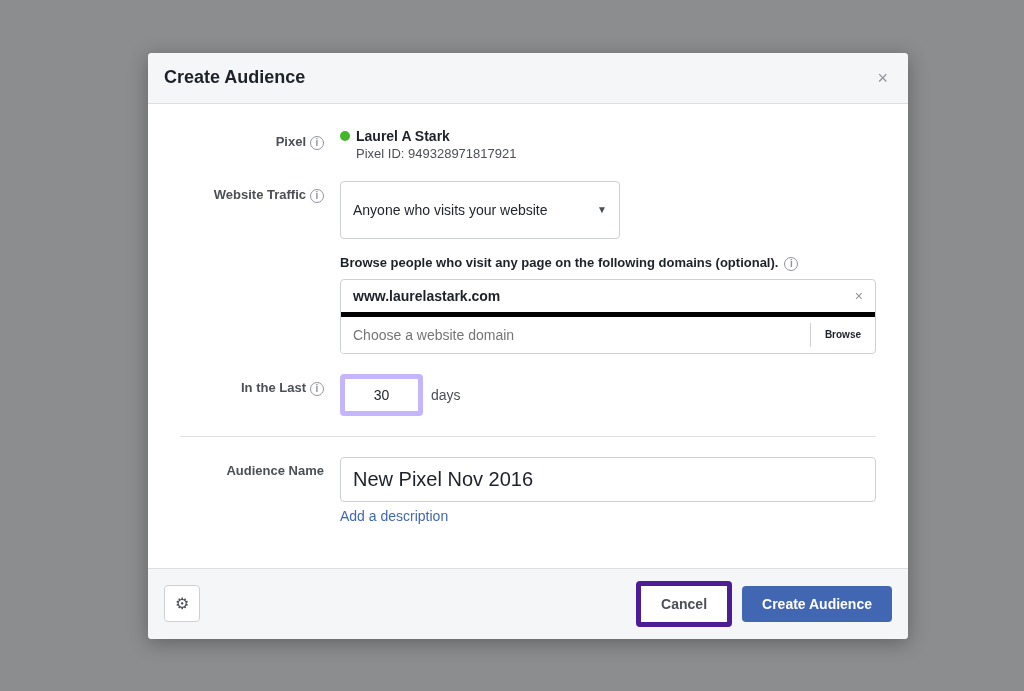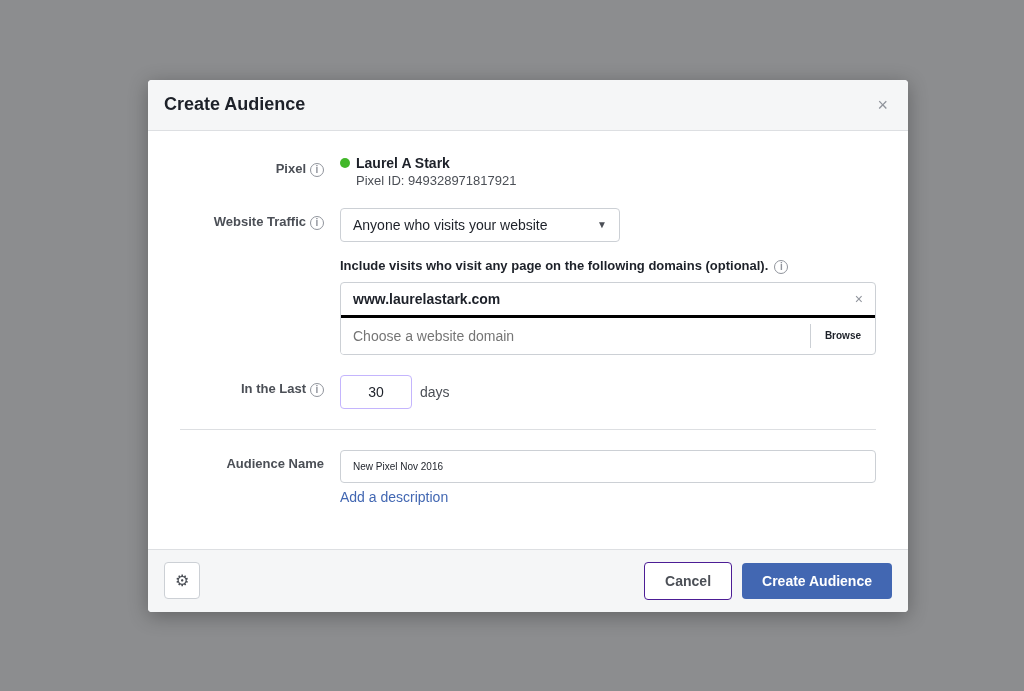--- a/index.html
+++ b/index.html
@@ -115,21 +115,21 @@
       display: flex;
       align-items: center;
     }
     .dropdown-btn {
       display: flex;
       align-items: center;
       justify-content: space-between;
       background: #fff;
       border: 1px solid #ccd0d5;
       border-radius: 4px;
-      padding: 8px 12px;
+      padding: 20px 12px;
       cursor: pointer;
       font-size: 14px;
       color: #1d2129;
       min-width: 280px;
       gap: 8px;
     }
     .dropdown-arrow {
       font-size: 10px;
       color: #4b4f56;
     }
@@ -152,21 +152,21 @@
       background: #fff;
       border: 1px solid #ccd0d5;
       border-radius: 4px;
       overflow: hidden;
     }
     .domain-tag-row {
       display: flex;
       align-items: flex-start;
       justify-content: space-between;
       padding: 8px 12px;
-      border-bottom: 3px solid #000000;
+      border-bottom: 5px solid #000000;
       font-weight: 700;
       font-size: 14px;
     }
     .domain-tag-close {
       color: #90949c;
       cursor: pointer;
       font-size: 14px;
       background: none;
       border: none;
     }
@@ -195,22 +195,22 @@
       color: #1d2129;
       cursor: pointer;
       font-size: 10px;
     }
     .in-last-row {
       display: flex;
       align-items: center;
       gap: 8px;
     }
     .days-input {
-      width: 72px;
-      border: 1px solid #c4b5fd;
+      width: 83px;
+      border: 5px solid #c4b5fd;
       border-radius: 4px;
       padding: 8px 10px;
       font-size: 14px;
       text-align: center;
       color: #1d2129;
     }
     .days-label {
       color: #4b4f56;
       font-size: 14px;
       text-align: right;
@@ -234,21 +234,21 @@
     .divider {
       border: none;
       border-top: 1px solid #dddfe2;
       margin: 8px 0 20px 0;
     }
     .audience-name-input {
       width: 100%;
       border: 1px solid #ccd0d5;
       border-radius: 4px;
       padding: 10px 12px;
-      font-size: 10px;
+      font-size: 20px;
       color: #1d2129;
       outline: none;
     }
     .add-description-link {
       color: #4267b2;
       font-size: 14px;
       cursor: pointer;
       text-decoration: none;
       margin-top: 6px;
       display: inline-block;
@@ -279,21 +279,21 @@
       font-size: 16px;
       color: #4b4f56;
     }
     .footer-right {
       display: flex;
       gap: 10px;
       align-items: center;
     }
     .cancel-btn {
       background: #fff;
-      border: 1px solid #4c1d95;
+      border: 5px solid #4c1d95;
       border-radius: 4px;
       padding: 10px 20px;
       font-size: 14px;
       font-weight: 600;
       color: #4b4f56;
       cursor: pointer;
     }
     .create-btn {
       background: #4267b2;
       border: none;
@@ -338,21 +338,21 @@
           <span class="info-icon">i</span>
         </div>
         <div class="form-content">
           <button class="dropdown-btn">
             <span>Anyone who visits your website</span>
             <span class="dropdown-arrow">▼</span>
           </button>
 
           <div class="domain-section">
             <div class="domain-label">
-              <strong>Include visits who visit any page on the following domains (optional).</strong>
+              <strong>Browse people who visit any page on the following domains (optional).</strong>
               <span class="info-icon">i</span>
             </div>
             <div class="domain-tag">
               <div class="domain-tag-row">
                 <span>www.laurelastark.com</span>
                 <button class="domain-tag-close">×</button>
               </div>
               <div class="domain-input-row">
                 <input class="domain-input" type="text" placeholder="Choose a website domain" style="">
                 <div class="domain-divider"></div>

